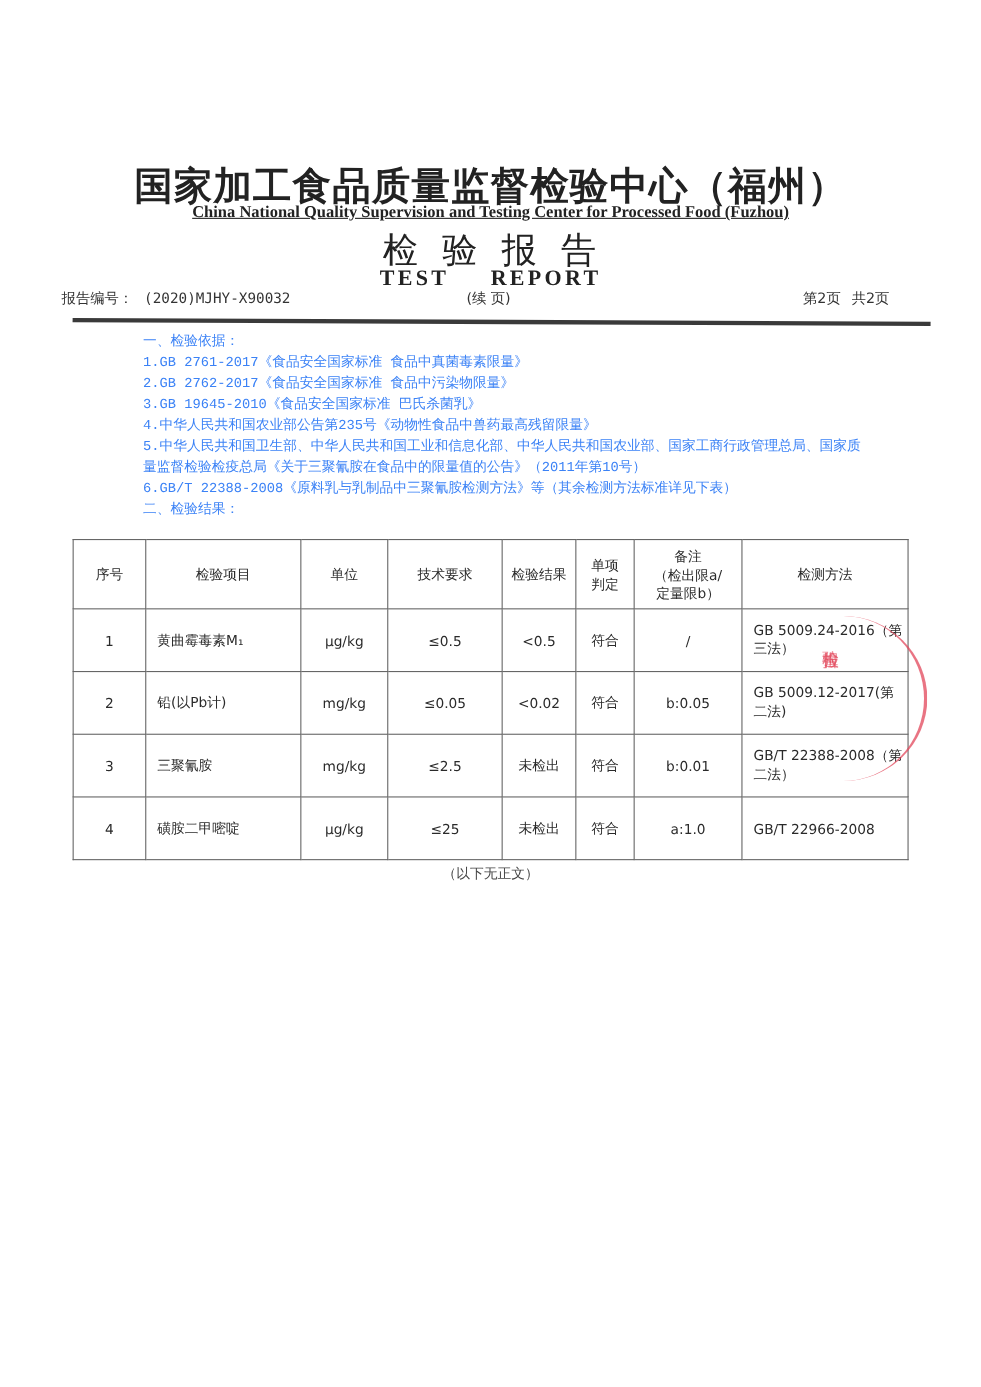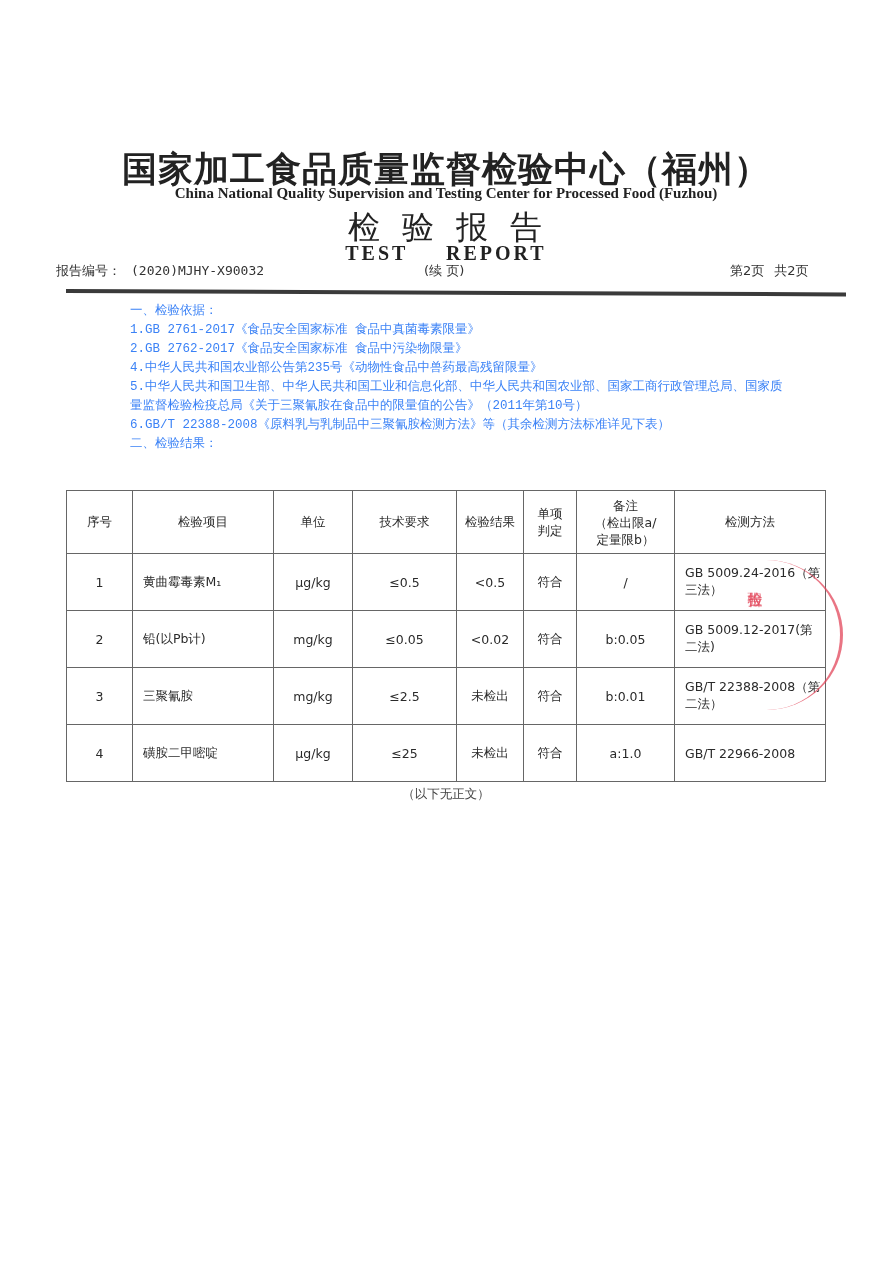--- a/index.html
+++ b/index.html
@@ -10,21 +10,21 @@
   }
   .abs { position: absolute; }
   .title-cn {
     left: 0; width: 892px; top: 146px; text-align: center;
     font-size: 35px; letter-spacing: 1px; font-weight: bold;
     font-family: "DejaVu Sans", sans-serif; color: #222;
   }
   .title-en {
     left: 0; width: 892px; top: 185px; text-align: center;
     font-size: 15px; font-weight: bold;
-    font-family: "Liberation Serif", serif; color: #222;
+    font-family: "Liberation Serif", serif; color: #222; text-decoration: underline;
   }
   .report-cn {
     left: 0; width: 892px; top: 206px; text-align: center;
     font-size: 32px; letter-spacing: 22px; padding-left: 20px; box-sizing: border-box;
     font-family: "DejaVu Sans", sans-serif; color: #222;
   }
   .report-en {
     left: 0; width: 892px; top: 242px; text-align: center;
     font-size: 20px; letter-spacing: 3px; font-weight: bold; word-spacing: 30px;
     font-family: "Liberation Serif", serif; color: #222;
@@ -91,20 +91,21 @@
 <div class="abs meta-row page-info">
   <span>第2页</span><span>共2页</span>
 </div>
 
 <div class="abs rule"></div>
 
 <div class="abs basis">
   <p>一、检验依据：</p>
   <p>1.GB 2761-2017《食品安全国家标准 食品中真菌毒素限量》</p>
   <p>2.GB 2762-2017《食品安全国家标准 食品中污染物限量》</p>
+  <p>3.GB 19645-2010《食品安全国家标准 巴氏杀菌乳》</p>
   <p>4.中华人民共和国农业部公告第235号《动物性食品中兽药最高残留限量》</p>
   <p>5.中华人民共和国卫生部、中华人民共和国工业和信息化部、中华人民共和国农业部、国家工商行政管理总局、国家质量监督检验检疫总局《关于三聚氰胺在食品中的限量值的公告》（2011年第10号）</p>
   <p>6.GB/T 22388-2008《原料乳与乳制品中三聚氰胺检测方法》等（其余检测方法标准详见下表）</p>
   <p>二、检验结果：</p>
 </div>
 
 <table class="results">
   <thead>
     <tr>
       <th class="c1">序号</th>

